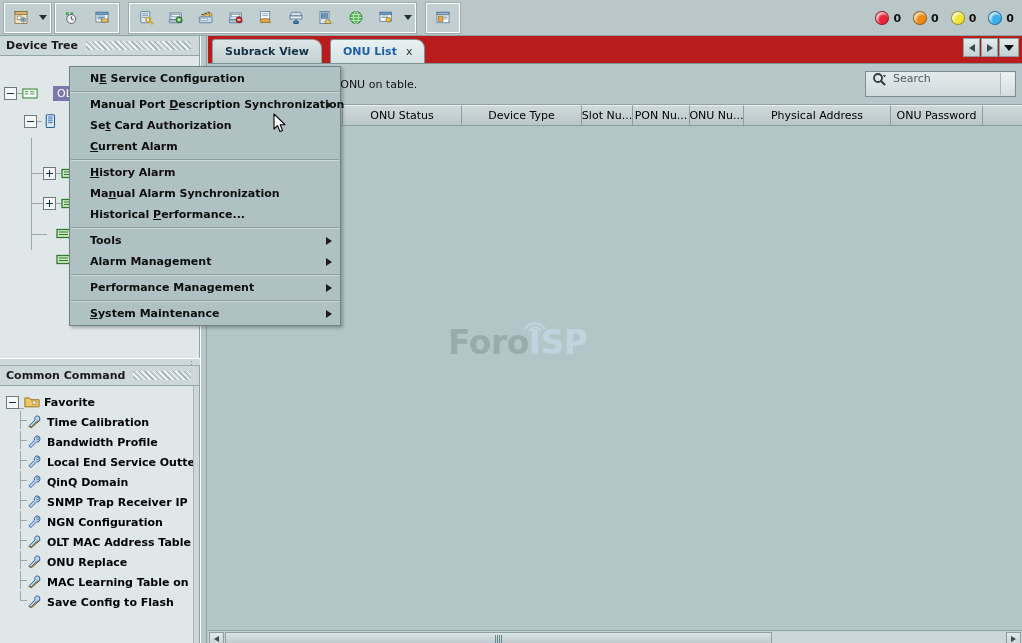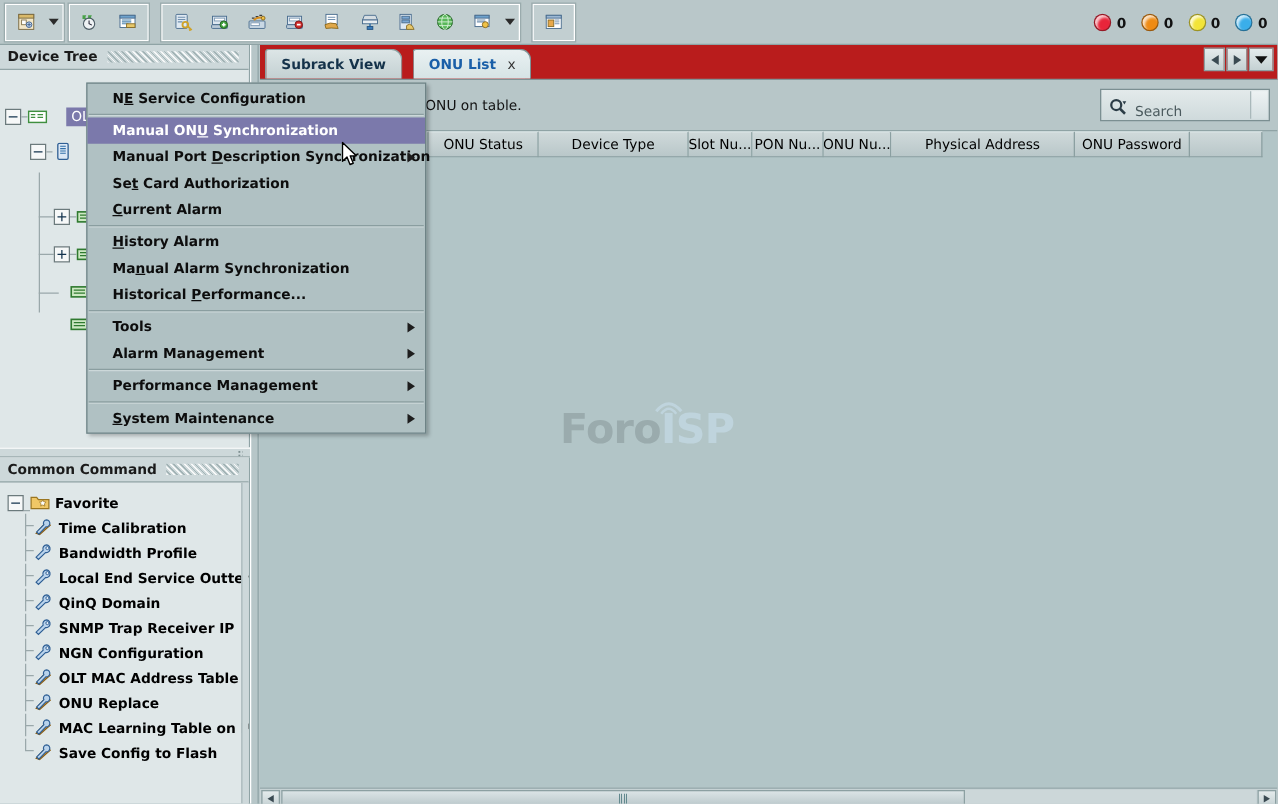--- a/index.html
+++ b/index.html
@@ -180,24 +180,24 @@
   .tri-l { width:0;height:0;border-top:4px solid transparent;border-bottom:4px solid transparent;border-right:6px solid #3a4a52;}
   .tri-r { width:0;height:0;border-top:4px solid transparent;border-bottom:4px solid transparent;border-left:6px solid #3a4a52;}
   .tri-d { width:0;height:0;border-left:5px solid transparent;border-right:5px solid transparent;border-top:6px solid #111;}
 
   .hintbar {
     position: absolute; left: 0; top: 28px; width: 814px; height: 40px;
     display: flex; align-items: center;
   }
   .hint-text { margin-left: 6px; font-size: 11px; color: #111; }
   .searchbox {
-    position: absolute; right: 6px; top: 7px; width: 136px; height: 26px;
+    position: absolute; right: 6px; top: 7px; width: 151px; height: 26px;
     background: linear-gradient(#e3eaeb, #cfdadc);
     border: 1px solid #7b8f92;
-    display: flex; align-items: flex-end; padding-left: 6px;
+    display: flex; align-items: flex-start; padding-left: 6px;
   }
   .search-ph { margin-left: 6px; font-size: 11px; color: #4b5a5e; }
   .search-end {
     position: absolute; right: 1px; top: 1px; bottom: 1px; width: 14px;
     background: linear-gradient(#edf2f3,#d5dfe1); border-left: 1px solid #a9b8ba;
   }
 
   
   .table-wrap {
     position: absolute; left: 0; top: 68px; width: 814px; height: 526px;
@@ -685,21 +685,21 @@
         <span class="search-ph">Search</span>
         <span class="search-end"></span>
       </div>
     </div>
 
     <div class="table-wrap">
       <div class="thead" id="table-head">
           <div class="th" style="width: 135px; flex: 0 0 auto;">
             <span></span>
           </div>
-          <div class="th" style="width: 88px; flex: 0 0 auto;">
+          <div class="th" style="width: 119px; flex: 0 0 auto;">
             <span>ONU Status</span>
           </div>
           <div class="th" style="width: 120px; flex: 0 0 auto;">
             <span>Device Type</span>
           </div>
           <div class="th" style="width: 51px; flex: 0 0 auto;">
             <span>Slot Nu...</span>
           </div>
           <div class="th" style="width: 57px; flex: 0 0 auto;">
             <span>PON Nu...</span>
@@ -742,23 +742,20 @@
         </div>
     </div>
 
   </div>
 
   <div class="ctxmenu" id="ctx-menu">
       <div class="mi">
         <span>N<span class="u">E</span> Service Configuration</span>
       </div>
       <div class="msep"></div>
-      <div class="mi hl">
-        <span>Manual ON<span class="u">U</span> Synchronization</span>
-      </div>
       <div class="mi">
         <span>Manual Port <span class="u">D</span>escription Synchronization</span>
         <span class="arrow"></span>
       </div>
       <div class="mi">
         <span>Se<span class="u">t</span> Card Authorization</span>
       </div>
       <div class="mi">
         <span><span class="u">C</span>urrent Alarm</span>
       </div>

